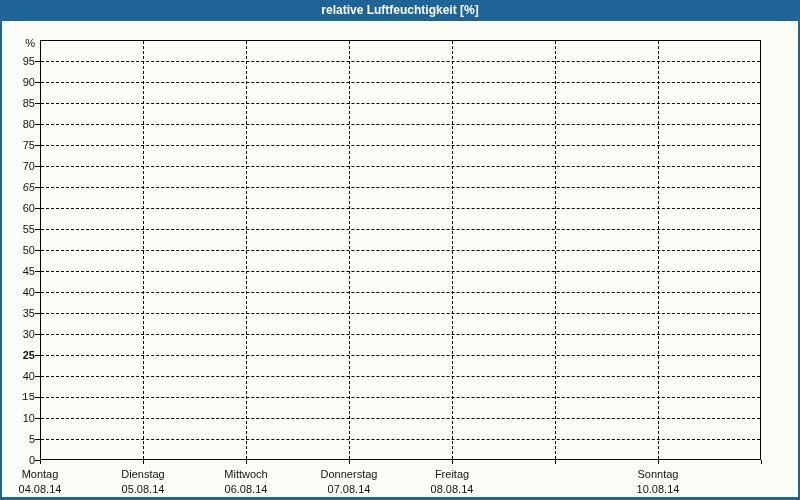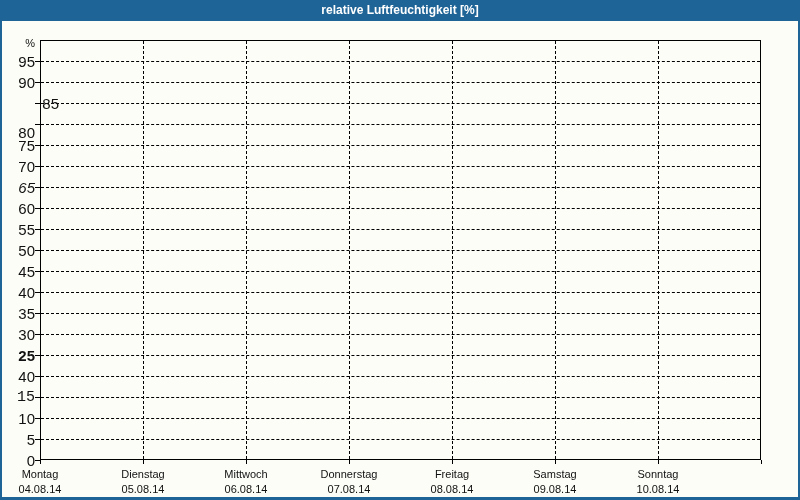--- a/index.html
+++ b/index.html
@@ -43,21 +43,21 @@
   .vgrid {
     position: absolute;
     top: 0; height: 100%;
     width: 0;
     border-left: 1px dashed #000000;
   }
   .ytick-label {
     position: absolute;
     left: 0; width: 35px;
     text-align: right;
-    font-size: 15px;
+    font-size: 11px;
     color: #111111;
     line-height: 13px;
   }
   .yunit-label {
     position: absolute;
     left: 0; width: 35px;
     text-align: right;
     font-size: 11px;
     color: #111111;
     line-height: 13px;
@@ -146,23 +146,23 @@
       <div class="ytick-label" style="top: 223px;">55</div>
       <div class="ytick-mark" style="top: 229px;"></div>
       <div class="ytick-label" style="top: 202px;">60</div>
       <div class="ytick-mark" style="top: 208px;"></div>
       <div class="ytick-label" style="top: 181px; font-style: italic;">65</div>
       <div class="ytick-mark" style="top: 187px;"></div>
       <div class="ytick-label" style="top: 160px;">70</div>
       <div class="ytick-mark" style="top: 166px;"></div>
       <div class="ytick-label" style="top: 139px;">75</div>
       <div class="ytick-mark" style="top: 145px;"></div>
-      <div class="ytick-label" style="top: 118px; margin-top: 8px;">80</div>
+      <div class="ytick-label" style="top: 118px;">80</div>
       <div class="ytick-mark" style="top: 124px;"></div>
-      <div class="ytick-label" style="top: 97px; margin-left: 24px;">85</div>
+      <div class="ytick-label" style="top: 97px;">85</div>
       <div class="ytick-mark" style="top: 103px;"></div>
       <div class="ytick-label" style="top: 76px;">90</div>
       <div class="ytick-mark" style="top: 82px;"></div>
       <div class="ytick-label" style="top: 55px;">95</div>
       <div class="ytick-mark" style="top: 61px;"></div>
       <div class="xtick-mark" style="left: 40px;"></div>
       <div class="xtick-mark" style="left: 143px;"></div>
       <div class="xtick-mark" style="left: 246px;"></div>
       <div class="xtick-mark" style="left: 349px;"></div>
       <div class="xtick-mark" style="left: 452px;"></div>
@@ -182,24 +182,20 @@
         <div class="date">06.08.14</div>
       </div>
       <div class="xlabel" style="left: 297px;">
         <div class="day">Donnerstag</div>
         <div class="date">07.08.14</div>
       </div>
       <div class="xlabel" style="left: 400px;">
         <div class="day">Freitag</div>
         <div class="date">08.08.14</div>
       </div>
-      <div class="xlabel" style="left: 503px;">
-        <div class="day">Samstag</div>
-        <div class="date">09.08.14</div>
-      </div>
       <div class="xlabel" style="left: 606px;">
         <div class="day">Sonntag</div>
         <div class="date">10.08.14</div>
       </div>
     </div>
 
   <div class="frame-edge frame-left"></div>
   <div class="frame-edge frame-right"></div>
   <div class="frame-edge frame-bottom"></div>
 </div>

